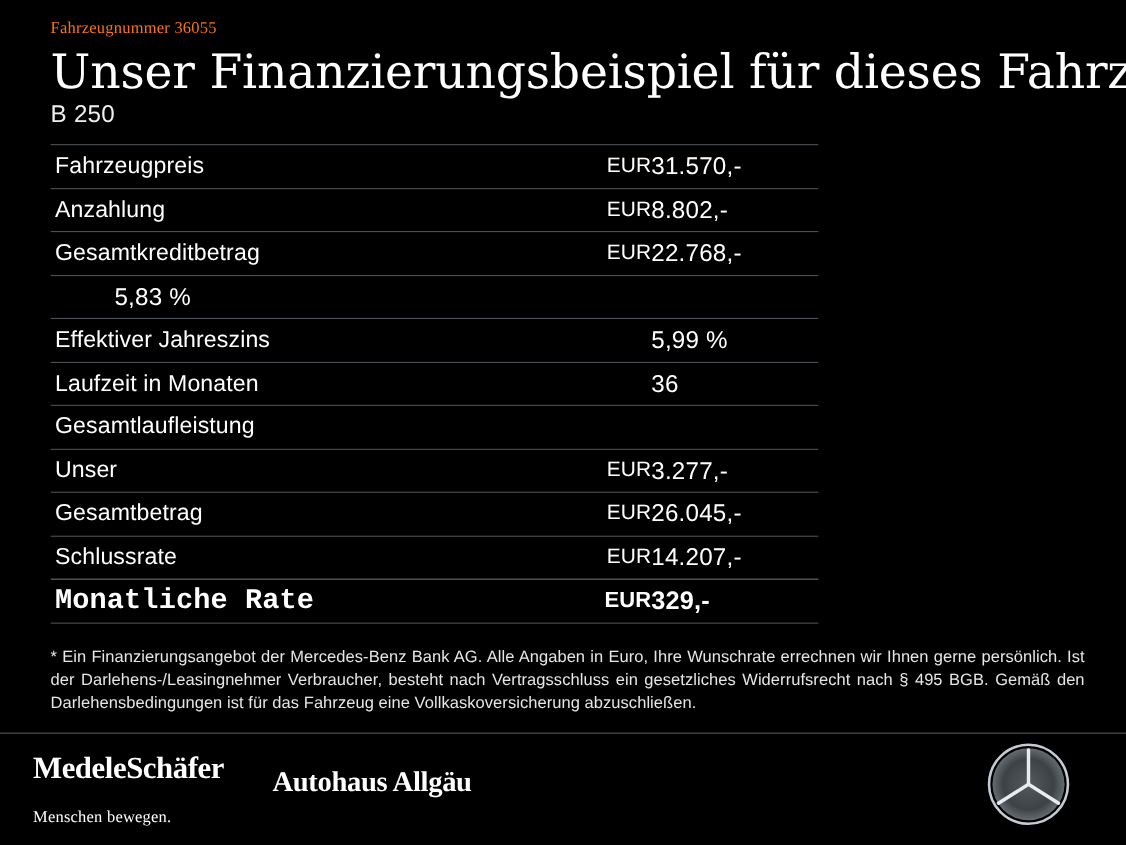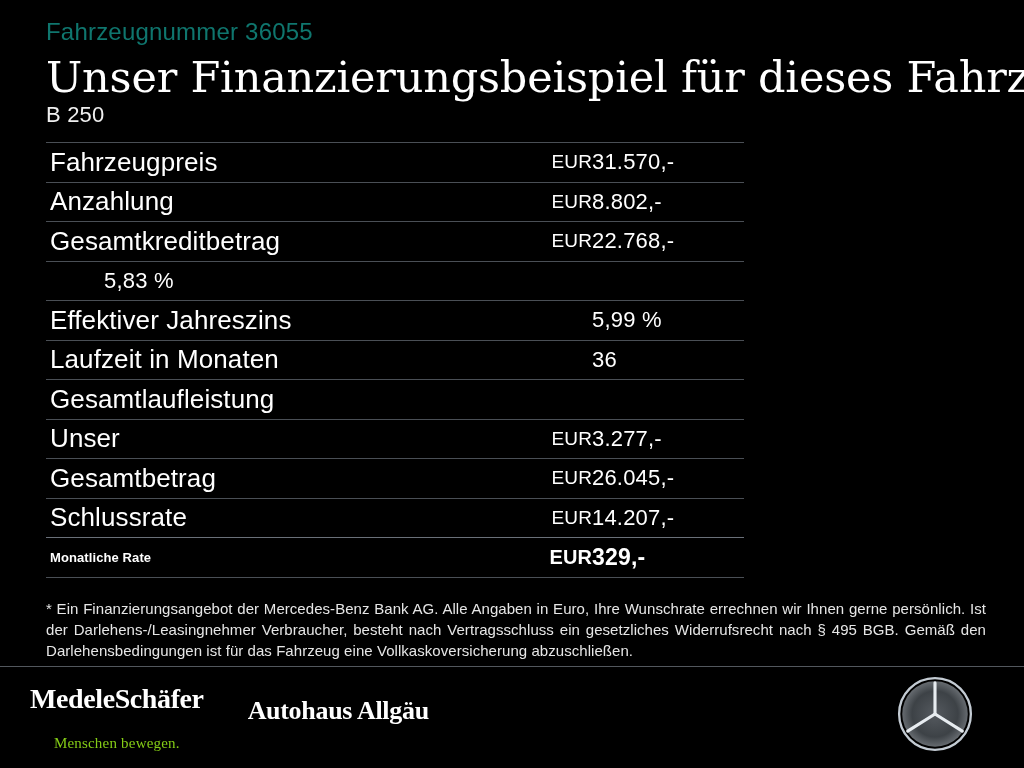--- a/index.html
+++ b/index.html
@@ -20,24 +20,25 @@
     position: absolute;
     inset: 0;
     background: #000000;
   }
 
   .content {
     padding: 10px 46px 0 46px;
   }
 
   .vehicle-number {
-    font-size: 24px;
-    color: #0f766e;
+    font-size: 15px;
+    color: #f97316;
     letter-spacing: 0.2px;
     padding-top: 8px;
+    font-family: Liberation Serif, serif;
   }
 
   .headline {
     font-family: "DejaVu Serif", "Liberation Serif", serif;
     font-size: 43px;
     font-weight: 400;
     color: #ffffff;
     margin-top: 6px;
     letter-spacing: -0.2px;
     white-space: nowrap;
@@ -59,21 +60,21 @@
     align-items: baseline;
     height: 38.5px;
     border-top: 1px solid #4a4f55;
     position: relative;
   }
   .row:last-child {
     border-bottom: 1px solid #4a4f55;
   }
 
   .row .label {
-    font-size: 26px;
+    font-size: 21px;
     color: #ffffff;
     flex: 1 1 auto;
     padding-left: 4px;
     align-self: center;
     letter-spacing: 0.1px;
   }
 
   .row .currency {
     font-size: 19px;
     color: #ffffff;
@@ -91,21 +92,22 @@
     align-self: center;
     padding-right: 4px;
     letter-spacing: 0.2px;
   }
 
   .row.total {
     border-top: 1px solid #6a7079;
   }
   .row.total .label {
     font-weight: bold;
-    font-size: 13px;
+    font-size: 26px;
+    font-family: Liberation Mono, monospace;
   }
   .row.total .currency {
     font-weight: bold;
     font-size: 20px;
   }
   .row.total .value {
     font-weight: bold;
     font-size: 23px;
   }
 
@@ -138,24 +140,23 @@
   }
   .brand-name {
     font-size: 28px;
     font-weight: bold;
     color: #ffffff;
     letter-spacing: -0.4px;
     line-height: 30px;
   }
   .brand-tag {
     font-size: 15px;
-    color: #84cc16;
+    color: #ffffff;
     letter-spacing: 0.2px;
     margin-top: 21px;
-    text-align: center;
   }
 
   .dealer-name {
     font-size: 26px;
     font-weight: bold;
     color: #ffffff;
     letter-spacing: -0.3px;
     margin-left: 44px;
     align-self: center;
     margin-top: -14px;

